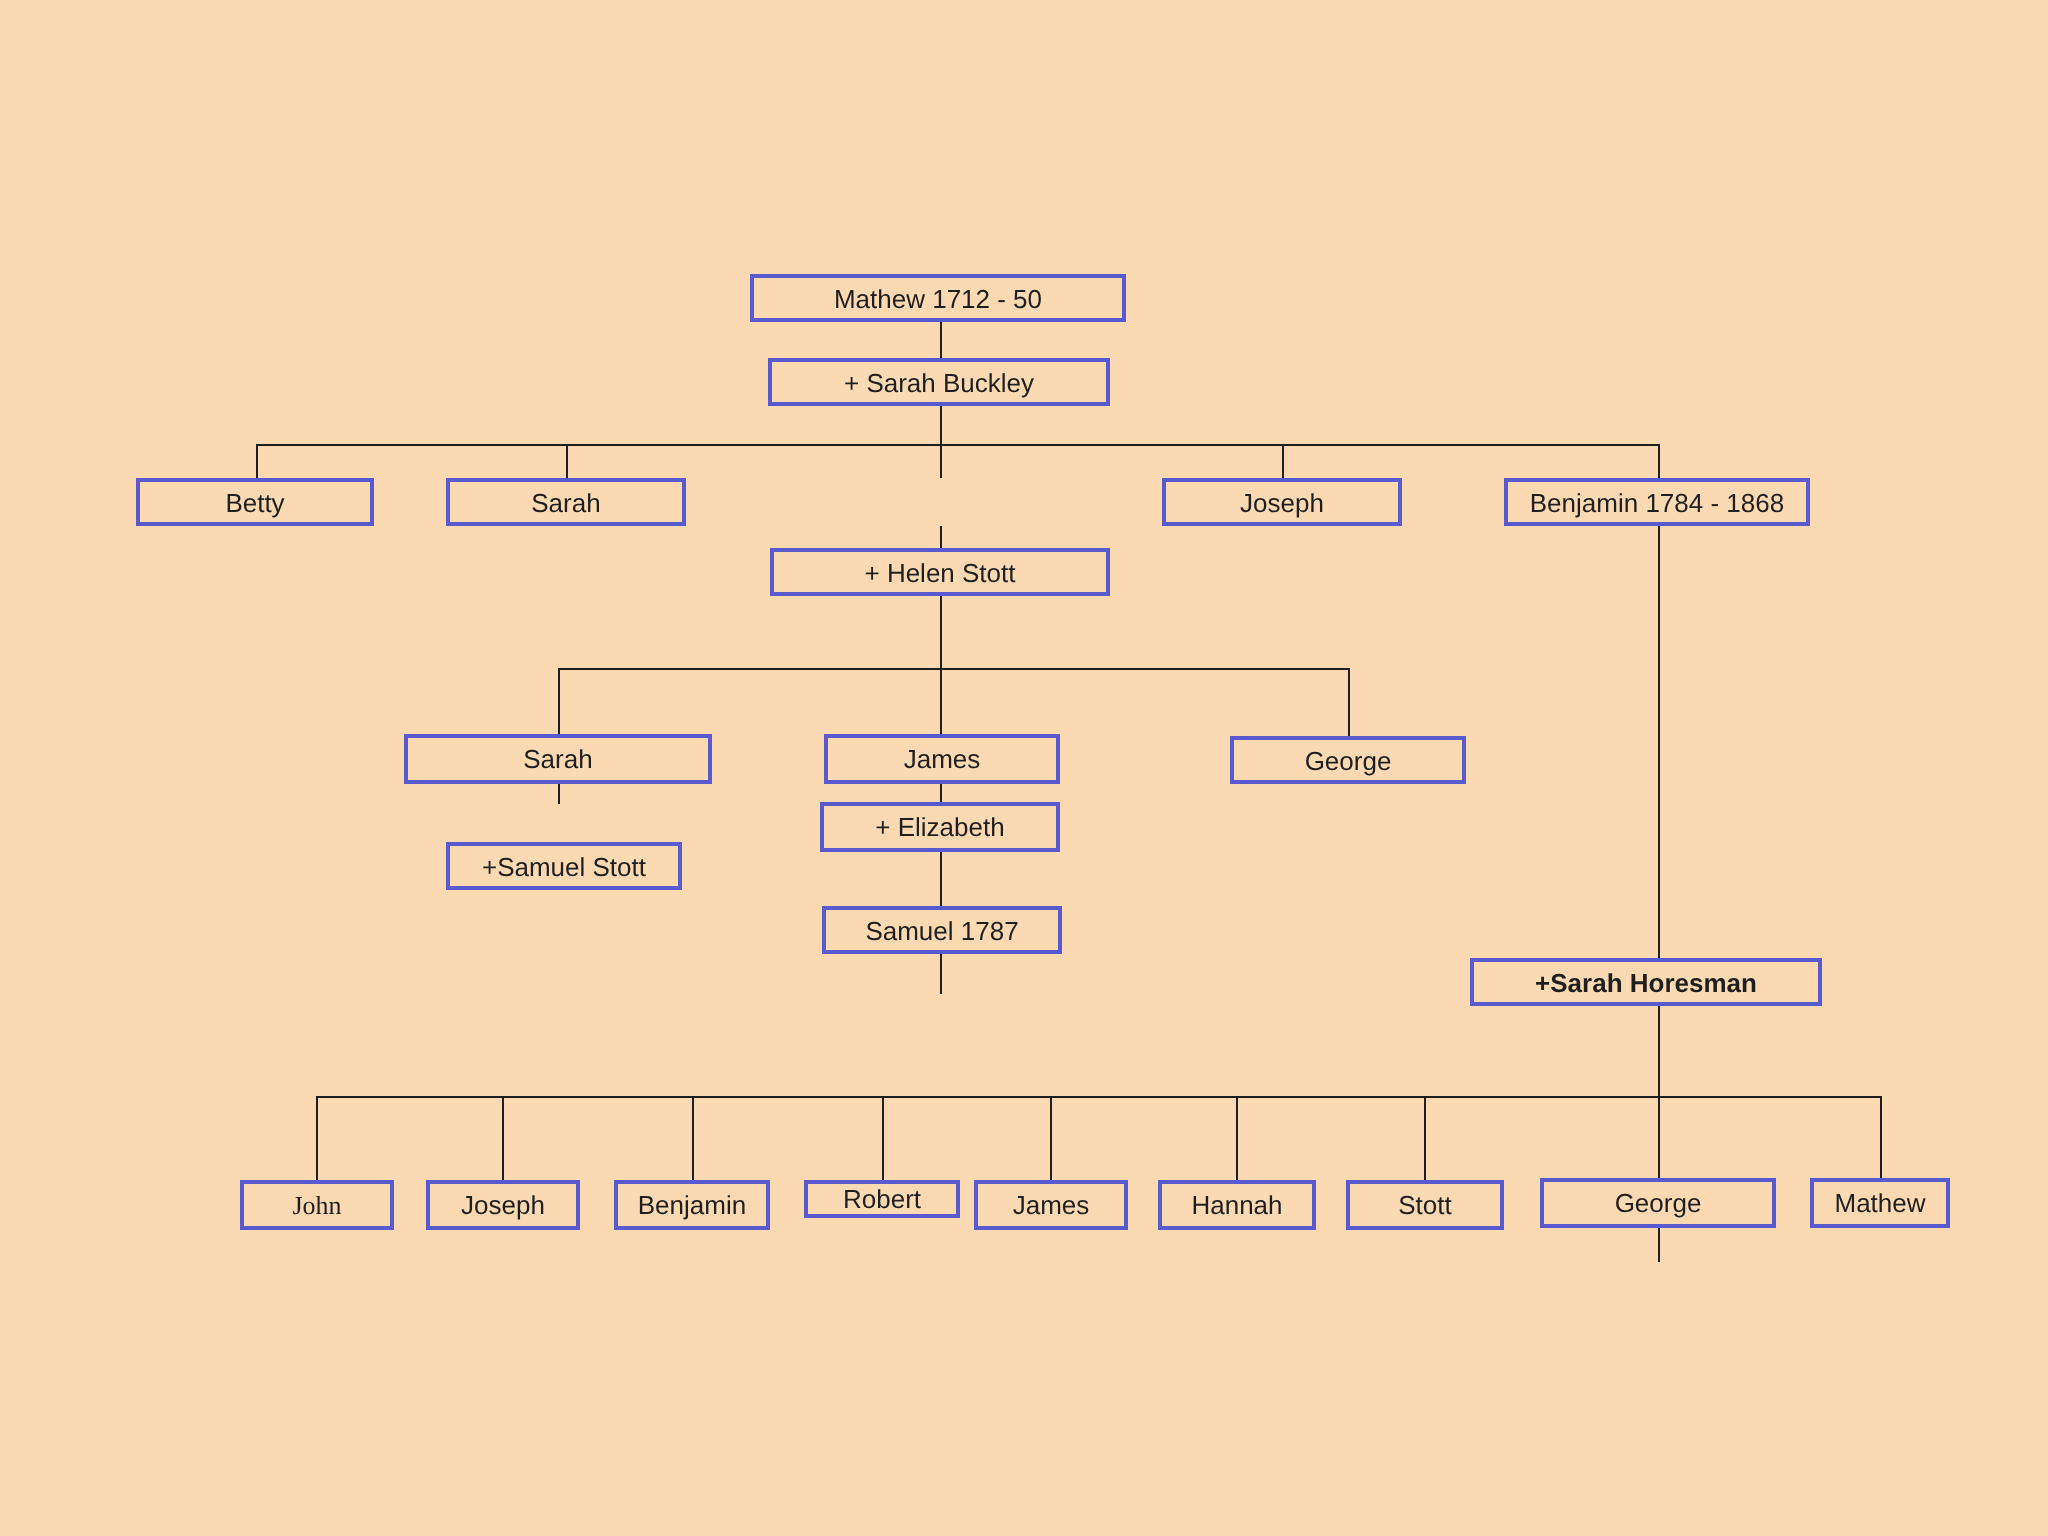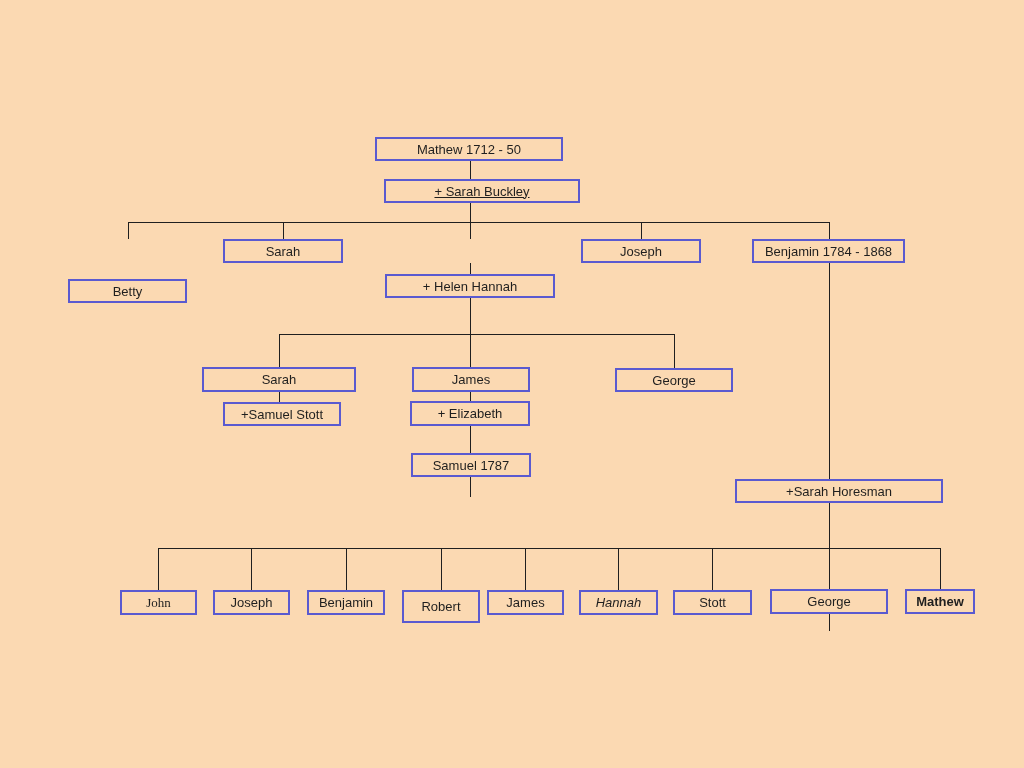--- a/index.html
+++ b/index.html
@@ -60,35 +60,35 @@
     <div class="line" style="left: 251px; top: 548px; width: 1px; height: 42px;"></div>
     <div class="line" style="left: 346px; top: 548px; width: 1px; height: 42px;"></div>
     <div class="line" style="left: 441px; top: 548px; width: 1px; height: 42px;"></div>
     <div class="line" style="left: 525px; top: 548px; width: 1px; height: 42px;"></div>
     <div class="line" style="left: 618px; top: 548px; width: 1px; height: 42px;"></div>
     <div class="line" style="left: 712px; top: 548px; width: 1px; height: 42px;"></div>
     <div class="line" style="left: 829px; top: 548px; width: 1px; height: 41px;"></div>
     <div class="line" style="left: 940px; top: 548px; width: 1px; height: 41px;"></div>
     <div class="line" style="left: 829px; top: 614px; width: 1px; height: 17px;"></div>
     <div class="node" style="left: 375px; top: 137px; width: 188px; height: 24px;">Mathew 1712 - 50</div>
-    <div class="node" style="left: 384px; top: 179px; width: 196px; height: 24px; text-decoration: underline;">+ Sarah Buckley</div>
-    <div class="node" style="left: 68px; top: 239px; width: 119px; height: 24px; margin-top: 40px;">Betty</div>
+    <div class="node" style="left: 384px; top: 179px; width: 171px; height: 24px;">+ Sarah Buckley</div>
+    <div class="node" style="left: 68px; top: 239px; width: 119px; height: 24px;">Betty</div>
     <div class="node" style="left: 223px; top: 239px; width: 120px; height: 24px;">Sarah</div>
     <div class="node" style="left: 581px; top: 239px; width: 120px; height: 24px;">Joseph</div>
     <div class="node" style="left: 752px; top: 239px; width: 153px; height: 24px;">Benjamin 1784 - 1868</div>
-    <div class="node" style="left: 385px; top: 274px; width: 170px; height: 24px;">+ Helen Hannah</div>
+    <div class="node" style="left: 385px; top: 274px; width: 170px; height: 24px;">+ Helen Stott</div>
     <div class="node" style="left: 202px; top: 367px; width: 154px; height: 25px;">Sarah</div>
     <div class="node" style="left: 412px; top: 367px; width: 118px; height: 25px;">James</div>
     <div class="node" style="left: 615px; top: 368px; width: 118px; height: 24px;">George</div>
-    <div class="node" style="left: 223px; top: 402px; width: 118px; height: 24px;">+Samuel Stott</div>
+    <div class="node" style="left: 223px; top: 421px; width: 118px; height: 24px;">+Samuel Stott</div>
     <div class="node" style="left: 410px; top: 401px; width: 120px; height: 25px;">+ Elizabeth</div>
     <div class="node" style="left: 411px; top: 453px; width: 120px; height: 24px;">Samuel 1787</div>
-    <div class="node" style="left: 735px; top: 479px; width: 208px; height: 24px;">+Sarah Horesman</div>
+    <div class="node" style="left: 735px; top: 479px; width: 176px; height: 24px; font-weight: bold;">+Sarah Horesman</div>
     <div class="node" style="left: 120px; top: 590px; width: 77px; height: 25px; font-family: Liberation Serif, serif;">John</div>
     <div class="node" style="left: 213px; top: 590px; width: 77px; height: 25px;">Joseph</div>
     <div class="node" style="left: 307px; top: 590px; width: 78px; height: 25px;">Benjamin</div>
-    <div class="node" style="left: 402px; top: 590px; width: 78px; height: 33px;">Robert</div>
+    <div class="node" style="left: 402px; top: 590px; width: 78px; height: 19px;">Robert</div>
     <div class="node" style="left: 487px; top: 590px; width: 77px; height: 25px;">James</div>
-    <div class="node" style="left: 579px; top: 590px; width: 79px; height: 25px; font-style: italic;">Hannah</div>
+    <div class="node" style="left: 579px; top: 590px; width: 79px; height: 25px;">Hannah</div>
     <div class="node" style="left: 673px; top: 590px; width: 79px; height: 25px;">Stott</div>
     <div class="node" style="left: 770px; top: 589px; width: 118px; height: 25px;">George</div>
-    <div class="node" style="left: 905px; top: 589px; width: 70px; height: 25px; font-weight: bold;">Mathew</div>
+    <div class="node" style="left: 905px; top: 589px; width: 70px; height: 25px;">Mathew</div>
   </div>
 
 </body></html>

